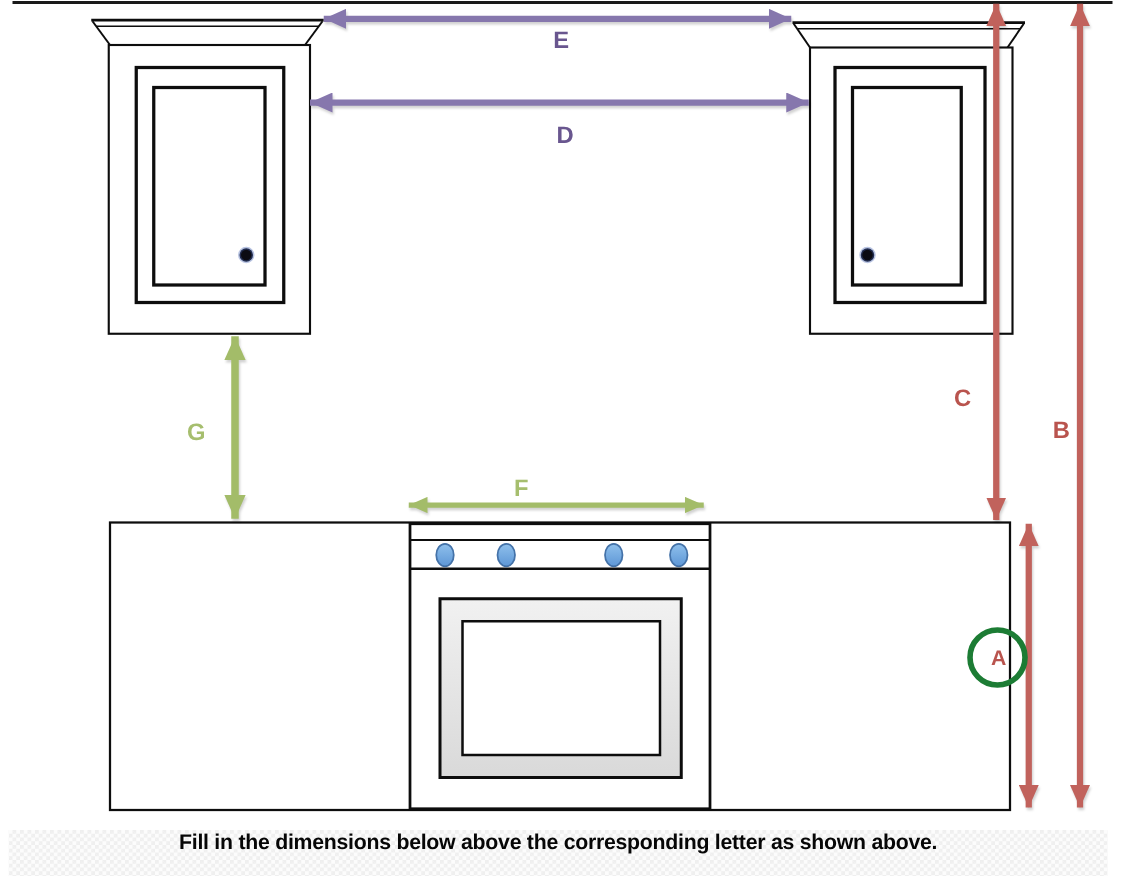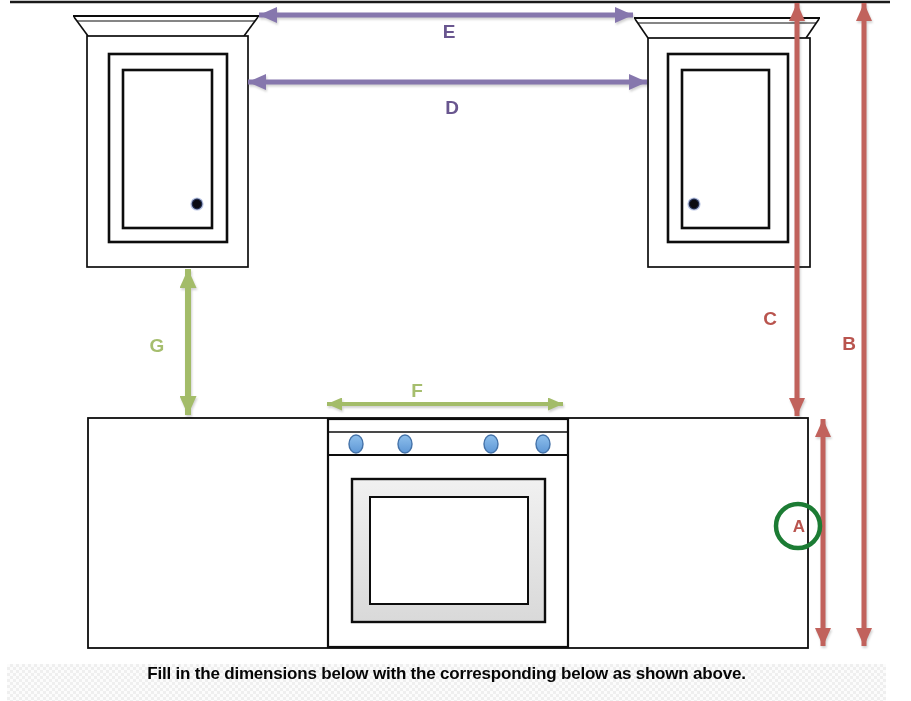--- a/index.html
+++ b/index.html
@@ -105,14 +105,14 @@
   <text class="dim-label" x="770" y="325" fill="#B9544E">C</text>
   <text class="dim-label" x="849" y="350" fill="#B9544E">B</text>
   <text class="dim-label" x="157" y="352" fill="#A6BE6E">G</text>
   <text class="dim-label" x="417" y="397" fill="#A6BE6E">F</text>
 
   <circle cx="798" cy="526" r="22" fill="none" stroke="#1C7C34" stroke-width="4.5"></circle>
   <text class="dim-label-a" x="799" y="532" fill="#B9544E">A</text>
 </svg>
 
 <div id="footer-bar">
-  <span>Fill in the dimensions below with the corresponding below as shown above.</span>
+  <span>Fill in the dimensions below above the corresponding letter as shown above.</span>
 </div>
 
 </body></html>

